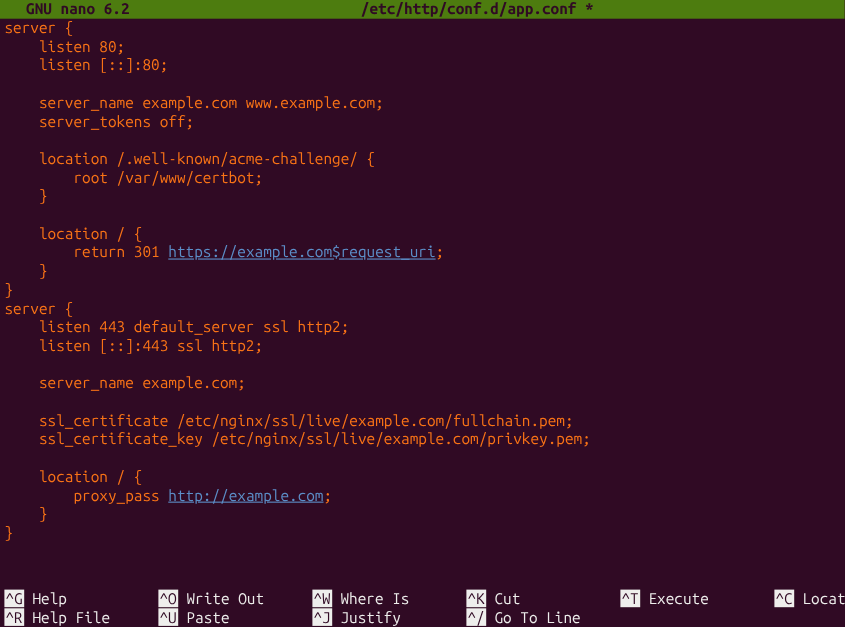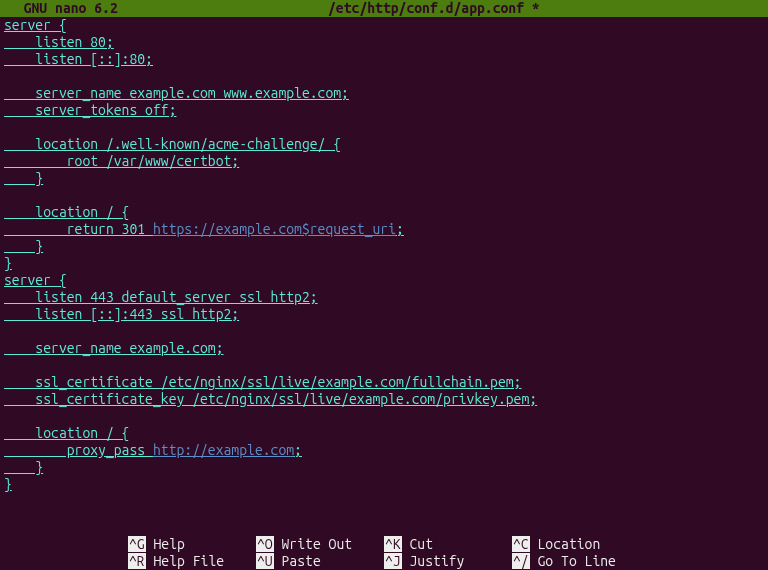--- a/index.html
+++ b/index.html
@@ -27,33 +27,32 @@
   .titlebar .right { flex: 0 0 auto; width: 10px; }
   .editor {
     padding: 0 4px;
     white-space: pre;
     color: #eeeeec;
     height: 503px;
     overflow: hidden;
   }
   .editor .line { height: 17px; }
   .editor .url { color: #5c8ec8; text-decoration: underline; }
-  .nosyn { color: #5eead4; text-decoration: underline; }
+  .nosyn { color: #f97316; }
   .helpbar {
     position: absolute;
     bottom: 0;
     left: 0;
     width: 768px;
     padding: 0 4px;
   }
   .help-row {
     display: flex;
-    gap: 0;
+    gap: 12px;
     height: 17px;
-    justify-content: center;
   }
   .help-item {
     flex: 0 0 128px;
     white-space: pre;
   }
   .key {
     background: #eeeeec;
     color: #300a24;
     padding: 0 1px;
   }
@@ -67,21 +66,23 @@
   <span class="center">/etc/http/conf.d/app.conf *</span>
   <span class="right"></span>
 </div>
 
 <div class="editor" id="editor"><div class="line"><span class="nosyn">server {</span></div><div class="line"><span class="nosyn">    listen 80;</span></div><div class="line"><span class="nosyn">    listen [::]:80;</span></div><div class="line"><span class="nosyn"></span></div><div class="line"><span class="nosyn">    server_name example.com www.example.com;</span></div><div class="line"><span class="nosyn">    server_tokens off;</span></div><div class="line"><span class="nosyn"></span></div><div class="line"><span class="nosyn">    location /.well-known/acme-challenge/ {</span></div><div class="line"><span class="nosyn">        root /var/www/certbot;</span></div><div class="line"><span class="nosyn">    }</span></div><div class="line"><span class="nosyn"></span></div><div class="line"><span class="nosyn">    location / {</span></div><div class="line"><span class="nosyn">        return 301 </span><span class="url">https://example.com$request_uri</span><span class="nosyn">;</span></div><div class="line"><span class="nosyn">    }</span></div><div class="line"><span class="nosyn">}</span></div><div class="line"><span class="nosyn">server {</span></div><div class="line"><span class="nosyn">    listen 443 default_server ssl http2;</span></div><div class="line"><span class="nosyn">    listen [::]:443 ssl http2;</span></div><div class="line"><span class="nosyn"></span></div><div class="line"><span class="nosyn">    server_name example.com;</span></div><div class="line"><span class="nosyn"></span></div><div class="line"><span class="nosyn">    ssl_certificate /etc/nginx/ssl/live/example.com/fullchain.pem;</span></div><div class="line"><span class="nosyn">    ssl_certificate_key /etc/nginx/ssl/live/example.com/privkey.pem;</span></div><div class="line"><span class="nosyn"></span></div><div class="line"><span class="nosyn">    location / {</span></div><div class="line"><span class="nosyn">        proxy_pass </span><span class="url">http://example.com</span><span class="nosyn">;</span></div><div class="line"><span class="nosyn">    }</span></div><div class="line"><span class="nosyn">}</span></div><div class="line"><span class="nosyn"></span></div></div>
 
 <div class="helpbar">
   <div class="help-row" id="help-row-1">
       <span class="help-item"><span class="key">^G</span><span class="help-label"> Help</span></span>
       <span class="help-item"><span class="key">^O</span><span class="help-label"> Write Out</span></span>
+      <span class="help-item"><span class="key">^W</span><span class="help-label"> Where Is</span></span>
       <span class="help-item"><span class="key">^K</span><span class="help-label"> Cut</span></span>
+      <span class="help-item"><span class="key">^T</span><span class="help-label"> Execute</span></span>
       <span class="help-item"><span class="key">^C</span><span class="help-label"> Location</span></span>
     </div>
   <div class="help-row" id="help-row-2">
       <span class="help-item"><span class="key">^R</span><span class="help-label"> Help File</span></span>
       <span class="help-item"><span class="key">^U</span><span class="help-label"> Paste</span></span>
       <span class="help-item"><span class="key">^J</span><span class="help-label"> Justify</span></span>
       <span class="help-item"><span class="key">^/</span><span class="help-label"> Go To Line</span></span>
     </div>
 </div>
 

